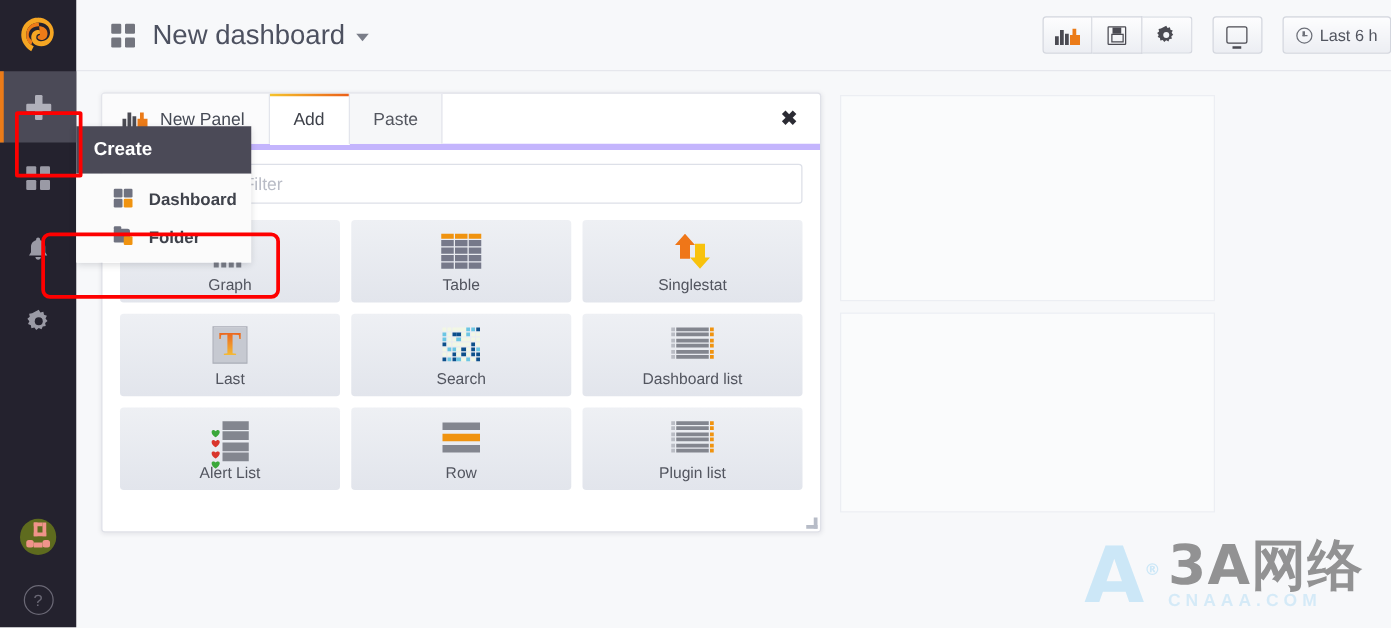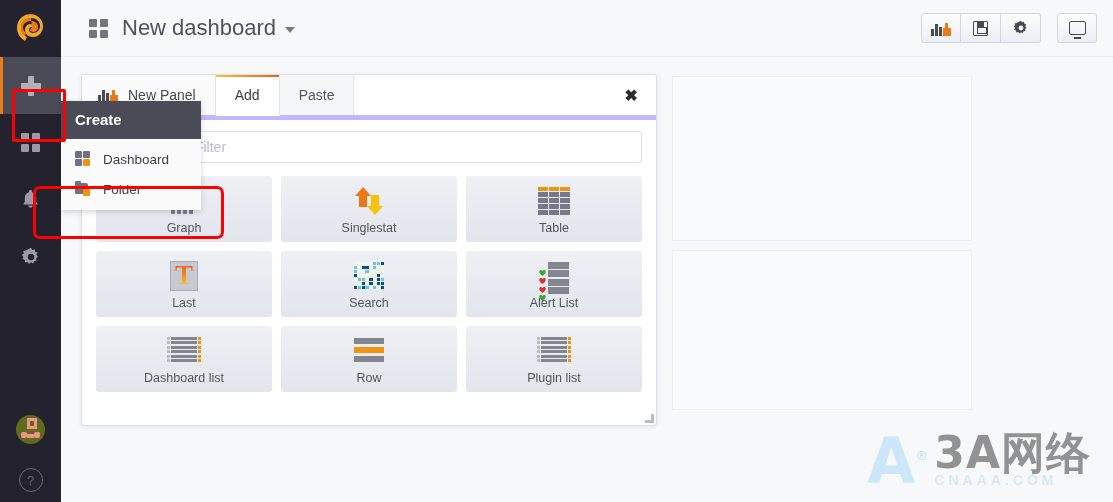--- a/index.html
+++ b/index.html
@@ -254,21 +254,21 @@
   #createmenu {
     position: absolute; left: 61px; top: 101px; width: 140px;
     z-index: 60;
     box-shadow: 0 2px 6px rgba(20,25,40,.18);
   }
   .cm-header {
     background: #4b4a57; color: #ffffff;
     font-size: 15px; font-weight: bold;
     padding: 10px 14px 11px 14px;
   }
-  .cm-body { background: #fbfbfb; padding: 5px 0 6px 0; }
+  .cm-body { background: #fbfbfb; padding: 5px 0 6px 16px; font-weight: bold; }
   .cm-item {
     display: flex; align-items: center; gap: 11px;
     padding: 7px 14px; font-size: 13.5px; color: #3f424b;
   }
   .cm-ic { width: 17px; height: 16px; position: relative; flex: 0 0 17px; }
 
   
   .ci-dash span { position:absolute; width:6.5px; height:6.5px; background:#6f7280; border-radius:1px; }
   .ci-dash span:nth-child(1){left:0;top:0}
   .ci-dash span:nth-child(2){left:8px;top:0}
@@ -413,20 +413,24 @@
       </div>
 
       <div class="tb-gap"></div>
 
       <div class="tb-btn">
         <span class="ic-monitor"></span>
       </div>
 
       <div class="tb-gap"></div>
 
+      <div class="tb-time">
+        <span class="ic-clock"></span>
+        <span>Last 6 h</span>
+      </div>
     </div>
   </div>
 
   <div id="addpanel">
 
     <div class="ap-tabs">
       <div class="ap-tab tab-title">
         <span class="ap-tabicon">
           <i></i>
             <i></i>
@@ -458,30 +462,20 @@
               <i style="left:6px;height:18px"></i>
             <i style="left:12px;height:13px"></i>
               <i style="left:18px;height:22px"></i>
           </span>
         </div>
         <div class="ap-cell-label">Graph</div>
       </div>
 
       <div class="ap-cell">
         <div class="ap-iconbox">
-          <svg width="36" height="32" viewBox="0 0 36 32">
-            <path d="M12 2 L20 11 L16 11 L16 22 L8 22 L8 11 L4 11 Z" fill="#ef7618"></path>
-            <path d="M24 30 L32 21 L28 21 L28 10 L20 10 L20 21 L16 21 Z" fill="#f8c20c"></path>
-          </svg>
-        </div>
-        <div class="ap-cell-label">Singlestat</div>
-      </div>
-
-      <div class="ap-cell">
-        <div class="ap-iconbox">
           <span class="i-table">
             <span class="h"></span>
               <span class="h"></span>
               <span class="h"></span>
             <span></span>
               <span></span>
               <span></span>
             <span></span>
               <span></span>
               <span></span>
@@ -491,20 +485,30 @@
             <span></span>
               <span></span>
               <span></span>
           </span>
         </div>
         <div class="ap-cell-label">Table</div>
       </div>
 
       <div class="ap-cell">
         <div class="ap-iconbox">
+          <svg width="36" height="32" viewBox="0 0 36 32">
+            <path d="M12 2 L20 11 L16 11 L16 22 L8 22 L8 11 L4 11 Z" fill="#ef7618"></path>
+            <path d="M24 30 L32 21 L28 21 L28 10 L20 10 L20 21 L16 21 Z" fill="#f8c20c"></path>
+          </svg>
+        </div>
+        <div class="ap-cell-label">Singlestat</div>
+      </div>
+
+      <div class="ap-cell">
+        <div class="ap-iconbox">
           <span class="i-text">
               <b>T</b>
             </span>
         </div>
         <div class="ap-cell-label">Last</div>
       </div>
 
       <div class="ap-cell">
         <div class="ap-iconbox">
           <span class="i-heat" id="heatgrid">
@@ -560,20 +564,34 @@
               <span style="background: rgb(108, 198, 227);"></span>
               <span style="background: rgb(13, 79, 139);"></span>
               <span style="background: rgb(108, 198, 227);"></span>
               <span style="background: rgb(242, 247, 228);"></span>
               <span style="background: rgb(108, 198, 227);"></span>
               <span style="background: rgb(242, 247, 228);"></span>
               <span style="background: rgb(13, 79, 139);"></span>
             </span>
         </div>
         <div class="ap-cell-label">Search</div>
+      </div>
+
+      <div class="ap-cell">
+        <div class="ap-iconbox">
+          <span class="i-list">
+            <span class="ln"></span>
+              <span class="ln"></span>
+              <span class="ln"></span>
+            <span class="ln"></span>
+              <span class="ln"></span>
+              <span class="ln"></span>
+          </span>
+        </div>
+        <div class="ap-cell-label">Dashboard list</div>
       </div>
 
       <div class="ap-cell">
         <div class="ap-iconbox">
           <span class="i-alert">
             <span class="row">
                 <span class="hb">
               <svg width="7" height="6" viewBox="0 0 12 11">
                     <path d="M6 11 C1 7 0 5 0 3 C0 1 1 0 3 0 C4 0 5 1 6 2 C7 1 8 0 9 0 C11 0 12 1 12 3 C12 5 11 7 6 11z" fill="#3aa83a"></path>
                   </svg>
@@ -604,34 +622,20 @@
             </span>
                 <span class="bar"></span>
               </span>
           </span>
         </div>
         <div class="ap-cell-label">Alert List</div>
       </div>
 
       <div class="ap-cell">
         <div class="ap-iconbox">
-          <span class="i-list">
-            <span class="ln"></span>
-              <span class="ln"></span>
-              <span class="ln"></span>
-            <span class="ln"></span>
-              <span class="ln"></span>
-              <span class="ln"></span>
-          </span>
-        </div>
-        <div class="ap-cell-label">Dashboard list</div>
-      </div>
-
-      <div class="ap-cell">
-        <div class="ap-iconbox">
           <span class="i-row">
               <span></span>
               <span class="o"></span>
               <span></span>
             </span>
         </div>
         <div class="ap-cell-label">Row</div>
       </div>
 
       <div class="ap-cell">

